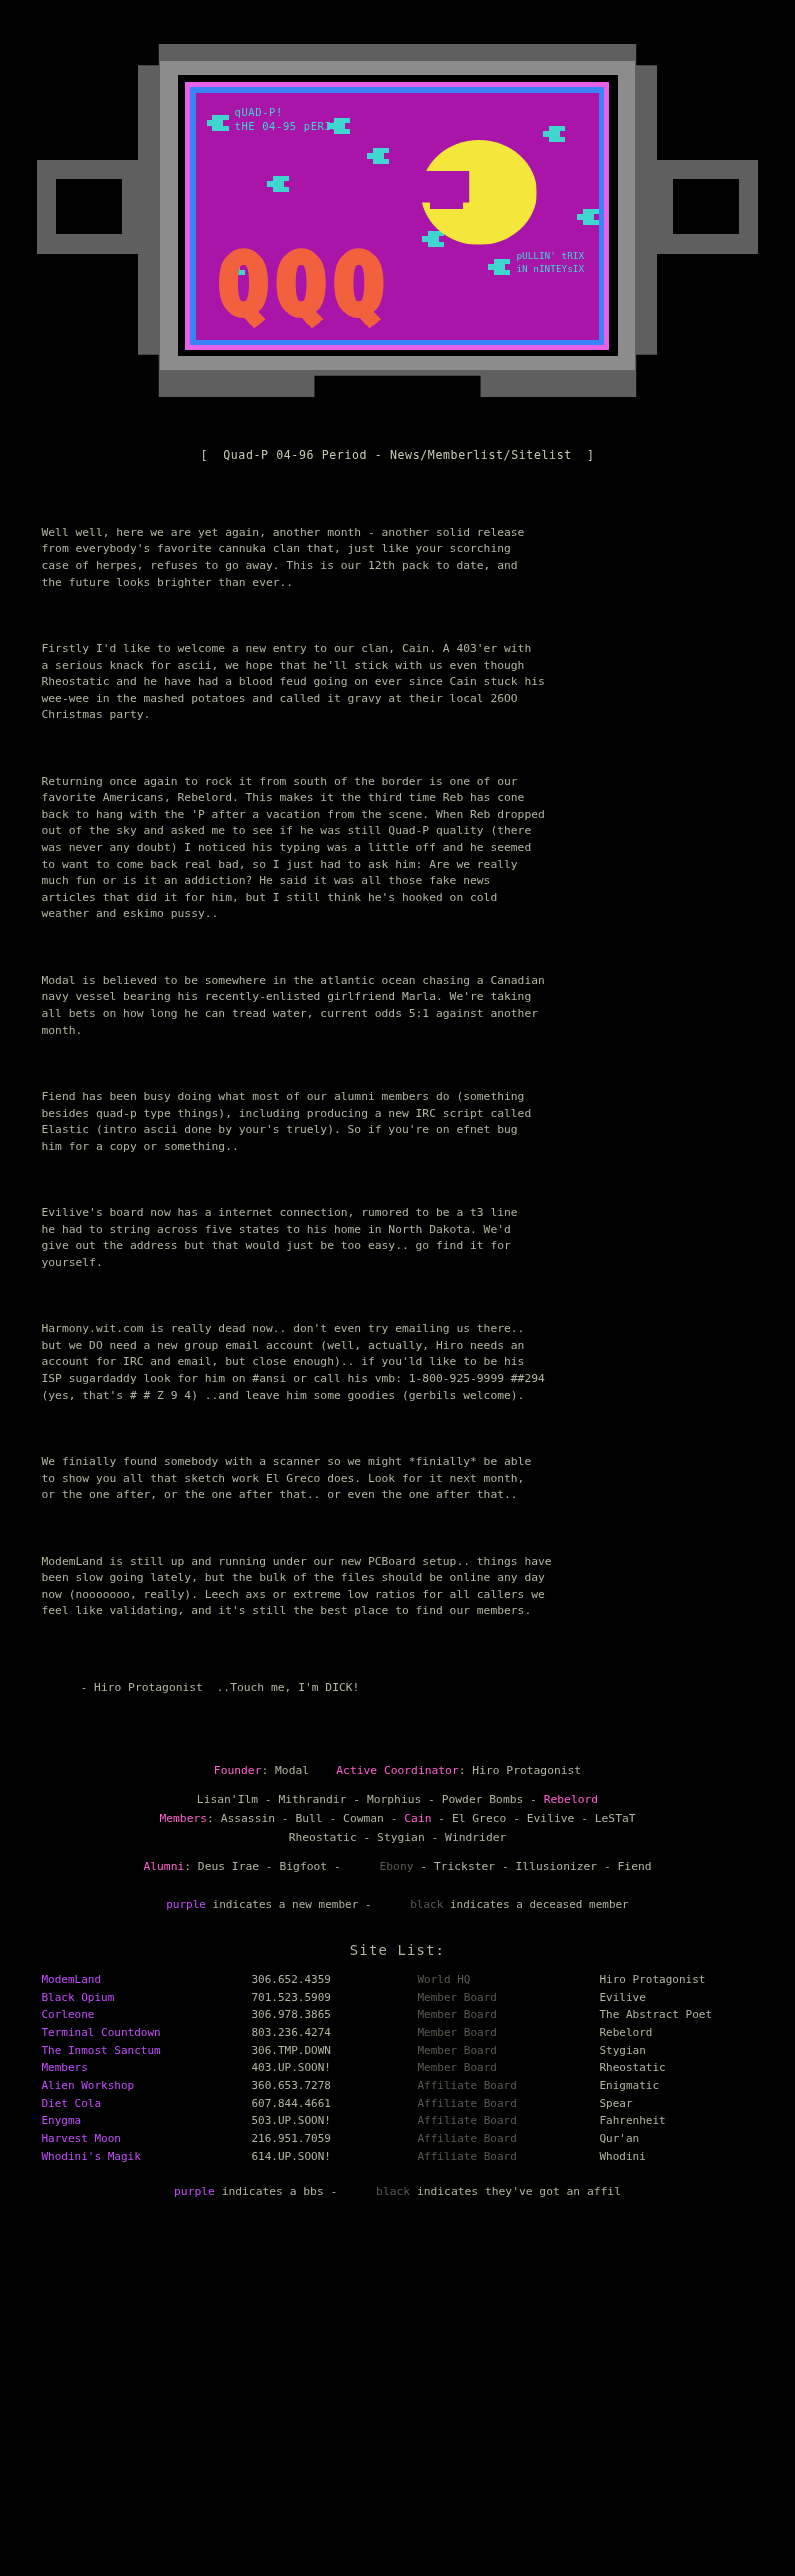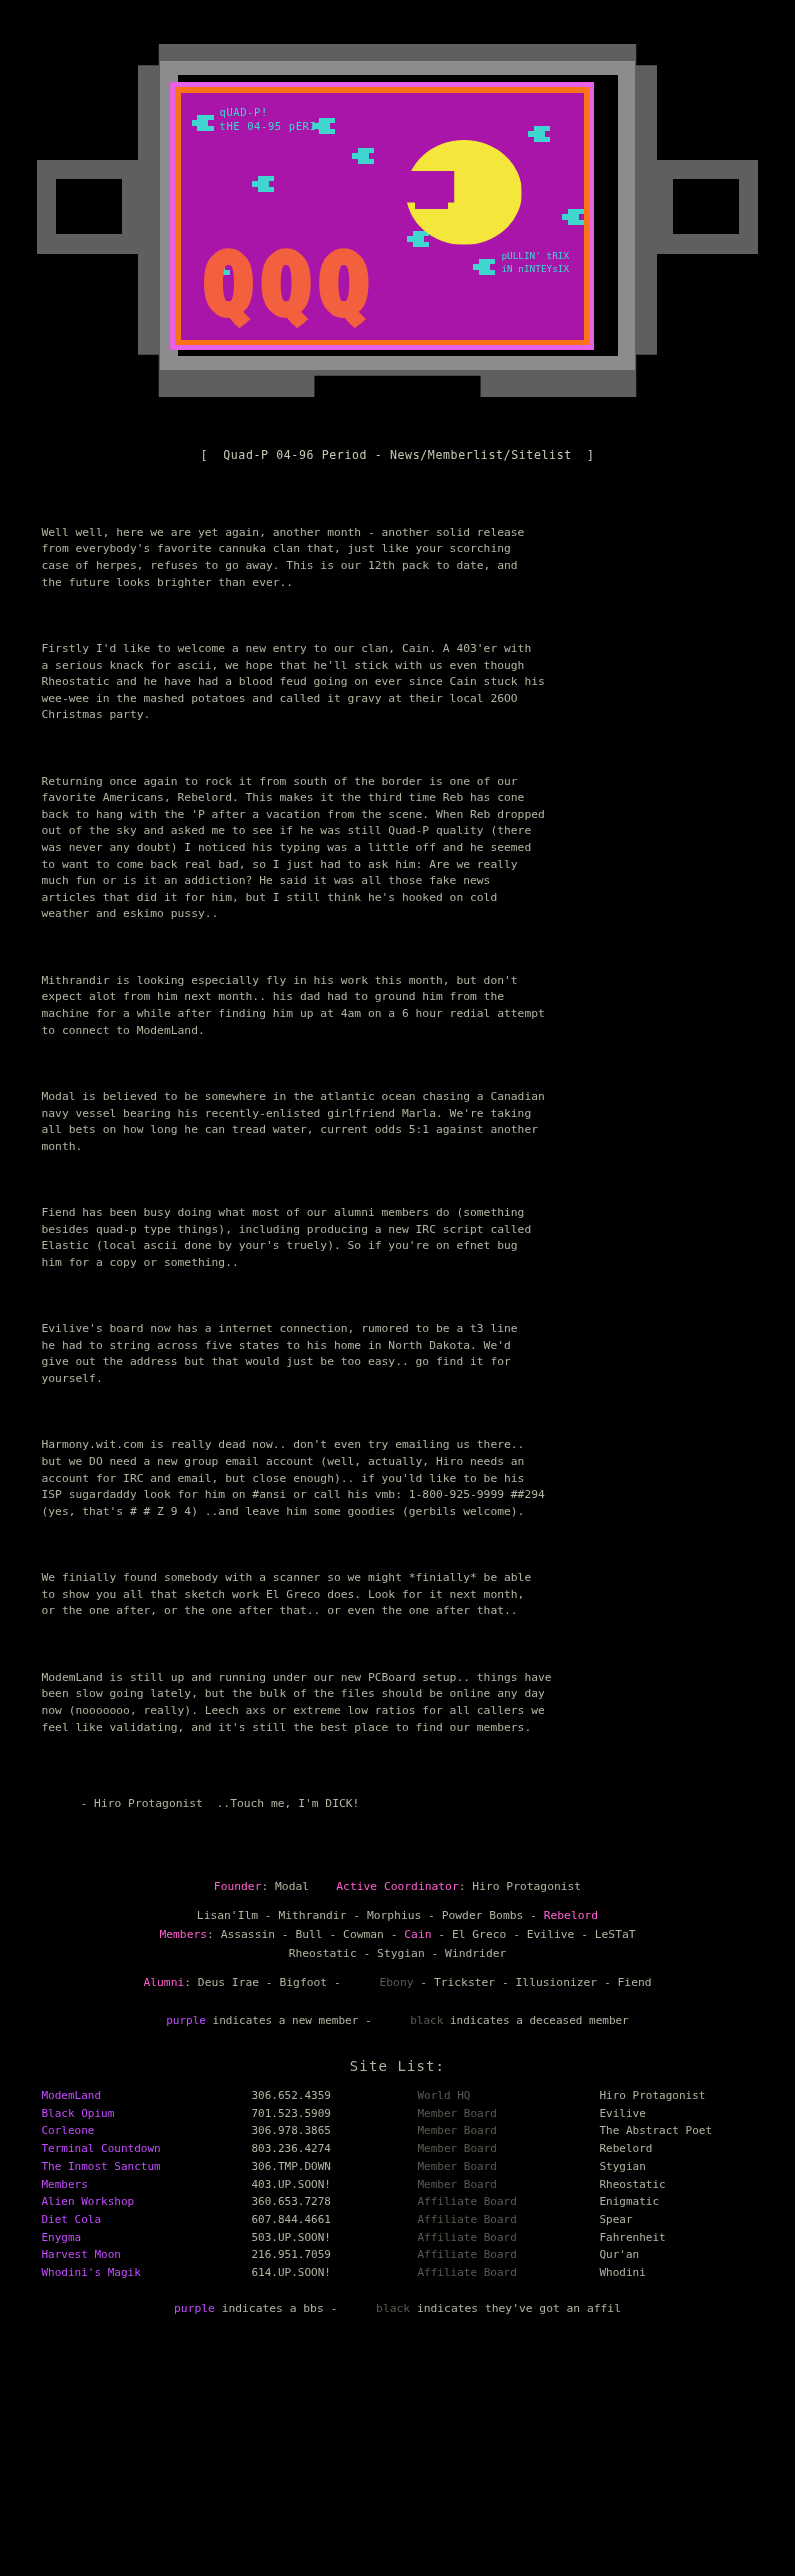--- a/index.html
+++ b/index.html
@@ -52,23 +52,23 @@
     background: #8c8c8c;
   }
   .frame-hole {
     position: absolute;
     left: 145px; top: 53px;
     width: 440px; height: 281px;
     background: #000;
   }
   .poster {
     position: absolute;
-    left: 137px; top: 60px;
+    left: 152px; top: 60px;
     width: 424px; height: 268px;
-    background: #f97316;
+    background: #3b82f6;
     border: 5.5px solid #e85fe8;
     box-sizing: border-box;
     overflow: hidden;
     text-decoration: underline;
   }
   .poster-inner {
     position: absolute;
     inset: 5.5px;
     background: #a915a9;
     overflow: hidden;
@@ -334,31 +334,27 @@
 Christmas party.</p>
     <p>Returning once again to rock it from south of the border is one of our
 favorite Americans, Rebelord. This makes it the third time Reb has cone
 back to hang with the 'P after a vacation from the scene. When Reb dropped
 out of the sky and asked me to see if he was still Quad-P quality (there
 was never any doubt) I noticed his typing was a little off and he seemed
 to want to come back real bad, so I just had to ask him: Are we really
 much fun or is it an addiction? He said it was all those fake news
 articles that did it for him, but I still think he's hooked on cold
 weather and eskimo pussy..</p>
-    <p>Mithrandir is looking especially fly in his work this month, but don't
-expect alot from him next month.. his dad had to ground him from the
-machine for a while after finding him up at 4am on a 6 hour redial attempt
-to connect to ModemLand.</p>
     <p>Modal is believed to be somewhere in the atlantic ocean chasing a Canadian
 navy vessel bearing his recently-enlisted girlfriend Marla. We're taking
 all bets on how long he can tread water, current odds 5:1 against another
 month.</p>
     <p>Fiend has been busy doing what most of our alumni members do (something
 besides quad-p type things), including producing a new IRC script called
-Elastic (local ascii done by your's truely). So if you're on efnet bug
+Elastic (intro ascii done by your's truely). So if you're on efnet bug
 him for a copy or something..</p>
     <p>Evilive's board now has a internet connection, rumored to be a t3 line
 he had to string across five states to his home in North Dakota. We'd
 give out the address but that would just be too easy.. go find it for
 yourself.</p>
     <p>Harmony.wit.com is really dead now.. don't even try emailing us there..
 but we DO need a new group email account (well, actually, Hiro needs an
 account for IRC and email, but close enough).. if you'ld like to be his
 ISP sugardaddy look for him on #ansi or call his vmb: 1-800-925-9999 ##294
 (yes, that's # # Z 9 4) ..and leave him some goodies (gerbils welcome).</p>

